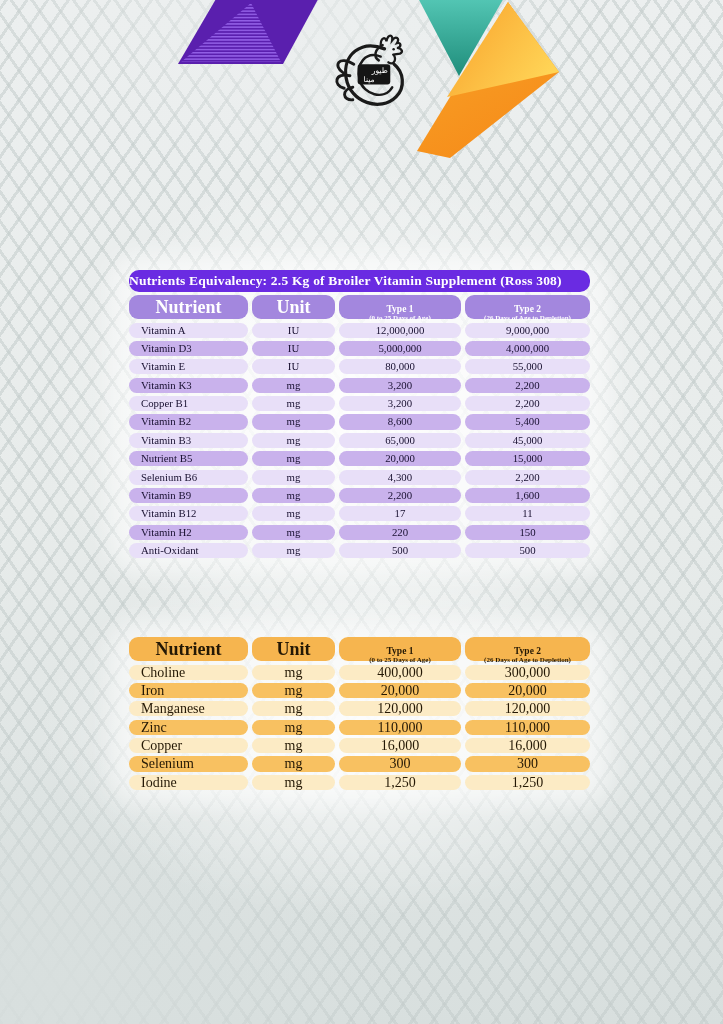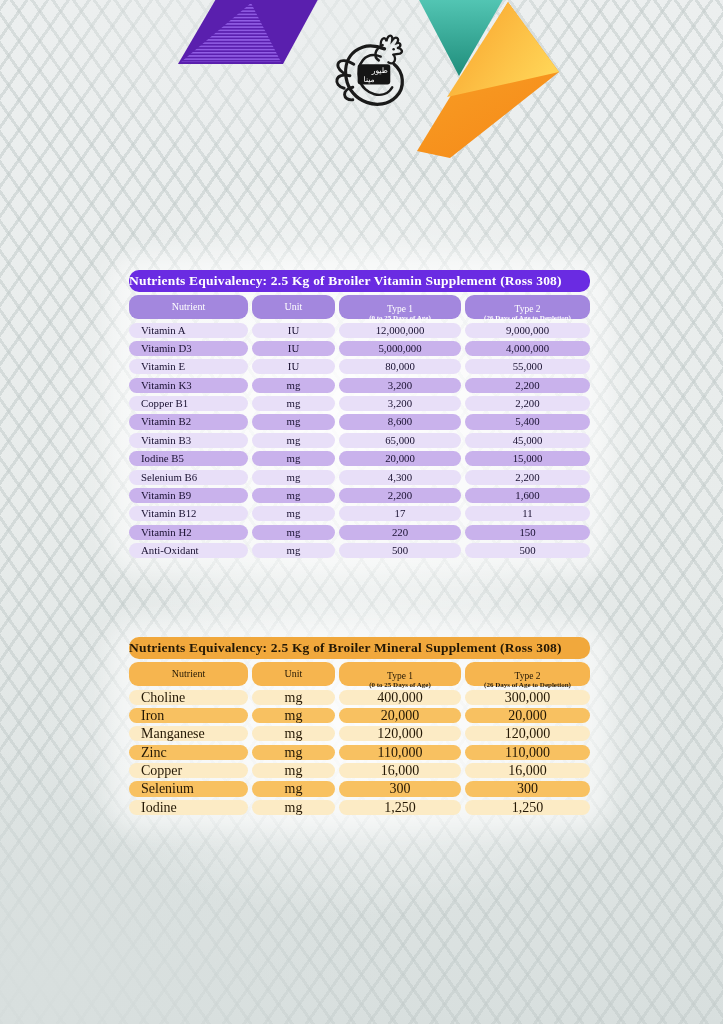--- a/index.html
+++ b/index.html
@@ -40,22 +40,22 @@
     height:22px;line-height:22px;border-radius:10px;text-align:left;
     background:var(--title-bg);color:var(--title-text);
     font-size:13.5px;font-weight:bold;letter-spacing:.2px;white-space:nowrap;
     margin-bottom:3px;
   }
   .t-header{display:grid;grid-template-columns:119px 83px 122px 125px;gap:4px;margin-bottom:3.5px;}
   .h-cell{
     background:var(--header-bg);color:var(--header-text);border-radius:9px;height:24px;
     display:flex;flex-direction:column;align-items:center;justify-content:center;text-align:center;
   }
-  .h-main{font-size:10px;font-weight:normal;line-height:12px;}
-  .h-type-main{font-size:9.5px;font-weight:normal;line-height:10px;margin-top:12px;}
+  .h-main{font-size:18px;font-weight:bold;line-height:12px;}
+  .h-type-main{font-size:9.5px;font-weight:bold;line-height:10px;margin-top:12px;}
   .h-sub{font-size:7px;font-weight:bold;line-height:8px;}
   .t-rows{display:flex;flex-direction:column;gap:3.2px;}
   .t-row{display:grid;grid-template-columns:119px 83px 122px 125px;gap:4px;height:15.2px;}
   .cell{
     border-radius:8px;font-size:10.8px;line-height:15.2px;text-align:center;
     overflow:hidden;white-space:nowrap;
   }
   .table-mineral .cell{font-size:14px;}
   .c-nutrient{text-align:left;padding-left:12px;}
   .t-rows .t-row:nth-of-type(odd) .cell{background:var(--row-light);}
@@ -178,21 +178,21 @@
         </div>
 
         <div class="t-row">
           <div class="cell c-nutrient">Vitamin B3</div>
           <div class="cell">mg</div>
           <div class="cell">65,000</div>
           <div class="cell">45,000</div>
         </div>
 
         <div class="t-row">
-          <div class="cell c-nutrient">Iodine B5</div>
+          <div class="cell c-nutrient">Nutrient B5</div>
           <div class="cell">mg</div>
           <div class="cell">20,000</div>
           <div class="cell">15,000</div>
         </div>
 
         <div class="t-row">
           <div class="cell c-nutrient">Selenium B6</div>
           <div class="cell">mg</div>
           <div class="cell">4,300</div>
           <div class="cell">2,200</div>
@@ -222,21 +222,20 @@
         <div class="t-row">
           <div class="cell c-nutrient">Anti-Oxidant</div>
           <div class="cell">mg</div>
           <div class="cell">500</div>
           <div class="cell">500</div>
         </div>
       </div>
   </section>
 
   <section class="table-section table-mineral" style="--title-bg: #f1a83c; --title-text: #241805; --header-bg: #f6b54f; --header-text: #241805; --row-light: #fcebc5; --row-dark: #f8c161; --row-text: #241805;">
-    <div class="t-title">Nutrients Equivalency: 2.5 Kg of Broiler Mineral Supplement (Ross 308)</div>
     <div class="t-header">
       <div class="h-cell">
           <div class="h-main">Nutrient</div>
         </div>
       <div class="h-cell">
           <div class="h-main">Unit</div>
         </div>
       <div class="h-cell">
         <div class="h-type-main">Type 1</div>
         <div class="h-sub">(0 to 25 Days of Age)</div>

